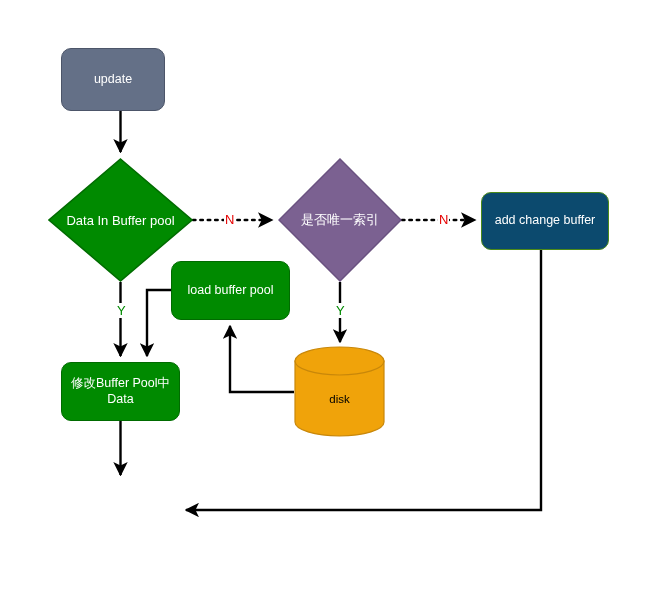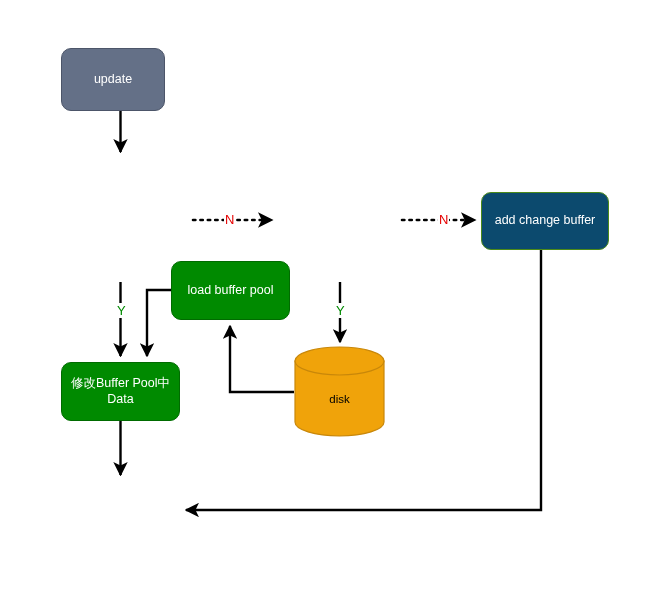--- a/index.html
+++ b/index.html
@@ -153,21 +153,33 @@
 
     <path d="M 120.5 421 L 120.5 475" stroke="#000000" stroke-width="2.4" fill="none" marker-end="url(#arrowBlack)"></path>
 
     <path d="M 541 250 L 541 510 L 186 510" stroke="#000000" stroke-width="2.4" fill="none" marker-end="url(#arrowBlack)"></path>
   </svg>
 
   <div class="node rect" id="node-update">
     <span>update</span>
   </div>
 
-
+  <div class="diamond-wrap" id="node-data-in-buffer-pool">
+    <svg class="diamond-shape" viewBox="0 0 145 124" preserveAspectRatio="none">
+      <polygon points="72.5,1 144,62 72.5,123 1,62" fill="#008A00" stroke="#006b00" stroke-width="1.5"></polygon>
+    </svg>
+    <span class="diamond-label">Data In Buffer pool</span>
+  </div>
+
+  <div class="diamond-wrap" id="node-unique-index">
+    <svg class="diamond-shape" viewBox="0 0 124 124" preserveAspectRatio="none">
+      <polygon points="62,1 123,62 62,123 1,62" fill="#7B6191" stroke="#6a5280" stroke-width="1.5"></polygon>
+    </svg>
+    <span class="diamond-label">是否唯一索引</span>
+  </div>
 
   <div class="node rect" id="node-add-change-buffer">
     <span>add change buffer</span>
   </div>
 
   <div class="node rect" id="node-load-buffer-pool">
     <span>load buffer pool</span>
   </div>
 
   <div class="node rect" id="node-modify-buffer-pool">

